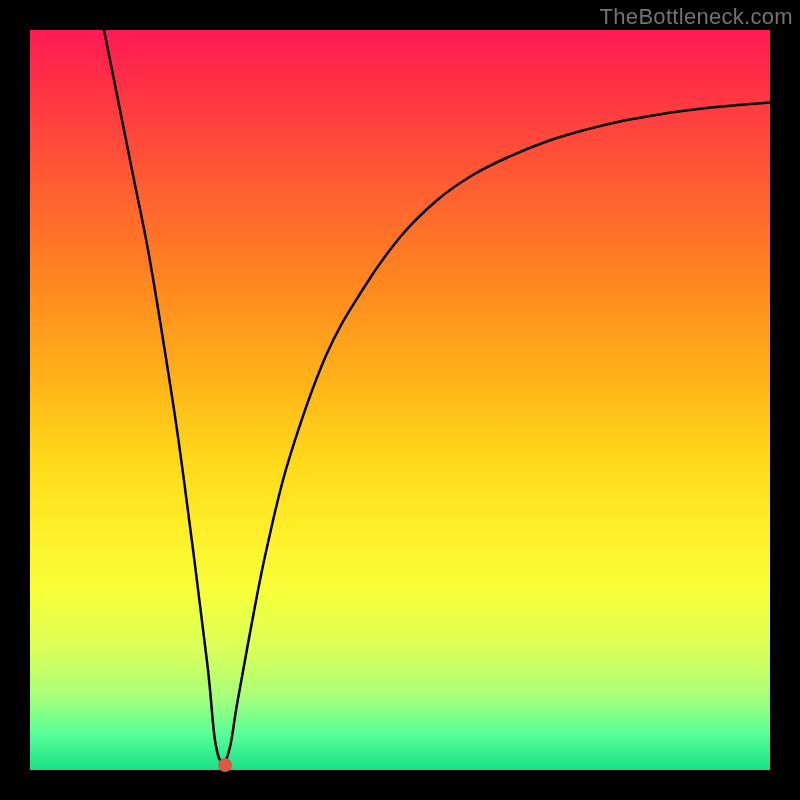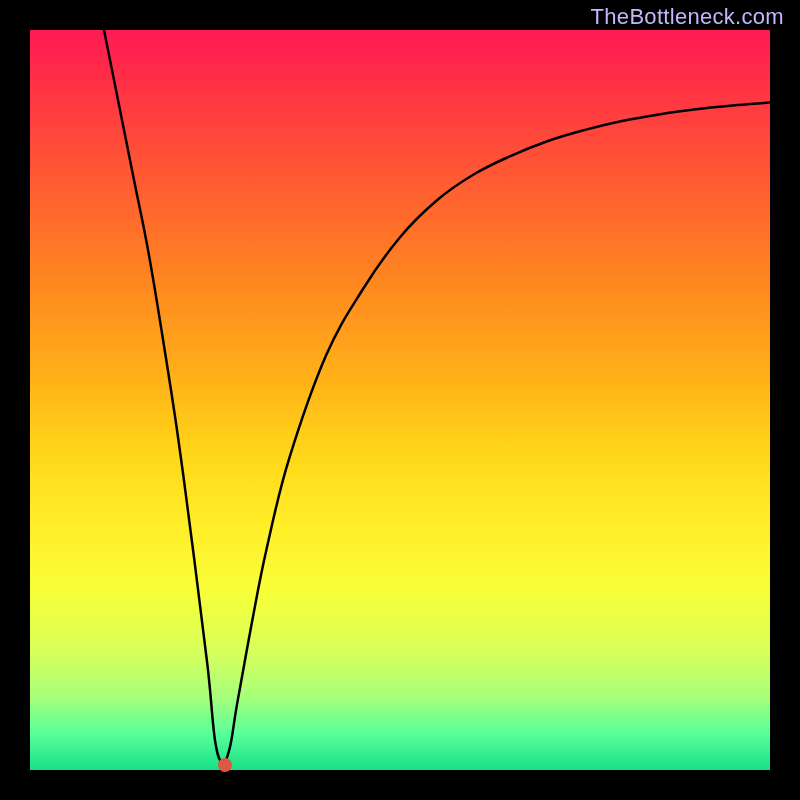--- a/index.html
+++ b/index.html
@@ -34,22 +34,22 @@
       #f7ff3a 76%,
       #d8ff5a 84%,
       #a8ff7a 90%,
       #5aff99 95%,
       #18e086 100%
     );
   }
   .watermark {
     position: absolute;
     top: 4px;
-    right: 16px;
-    color: #c4b5fd;
+    right: 7px;
+    color: #737373;
     font-size: 22px;
     font-weight: 500;
     letter-spacing: 0.3px;
     user-select: none;
   }
   svg.curve {
     position: absolute;
     inset: 0;
     width: 100%;
     height: 100%;

